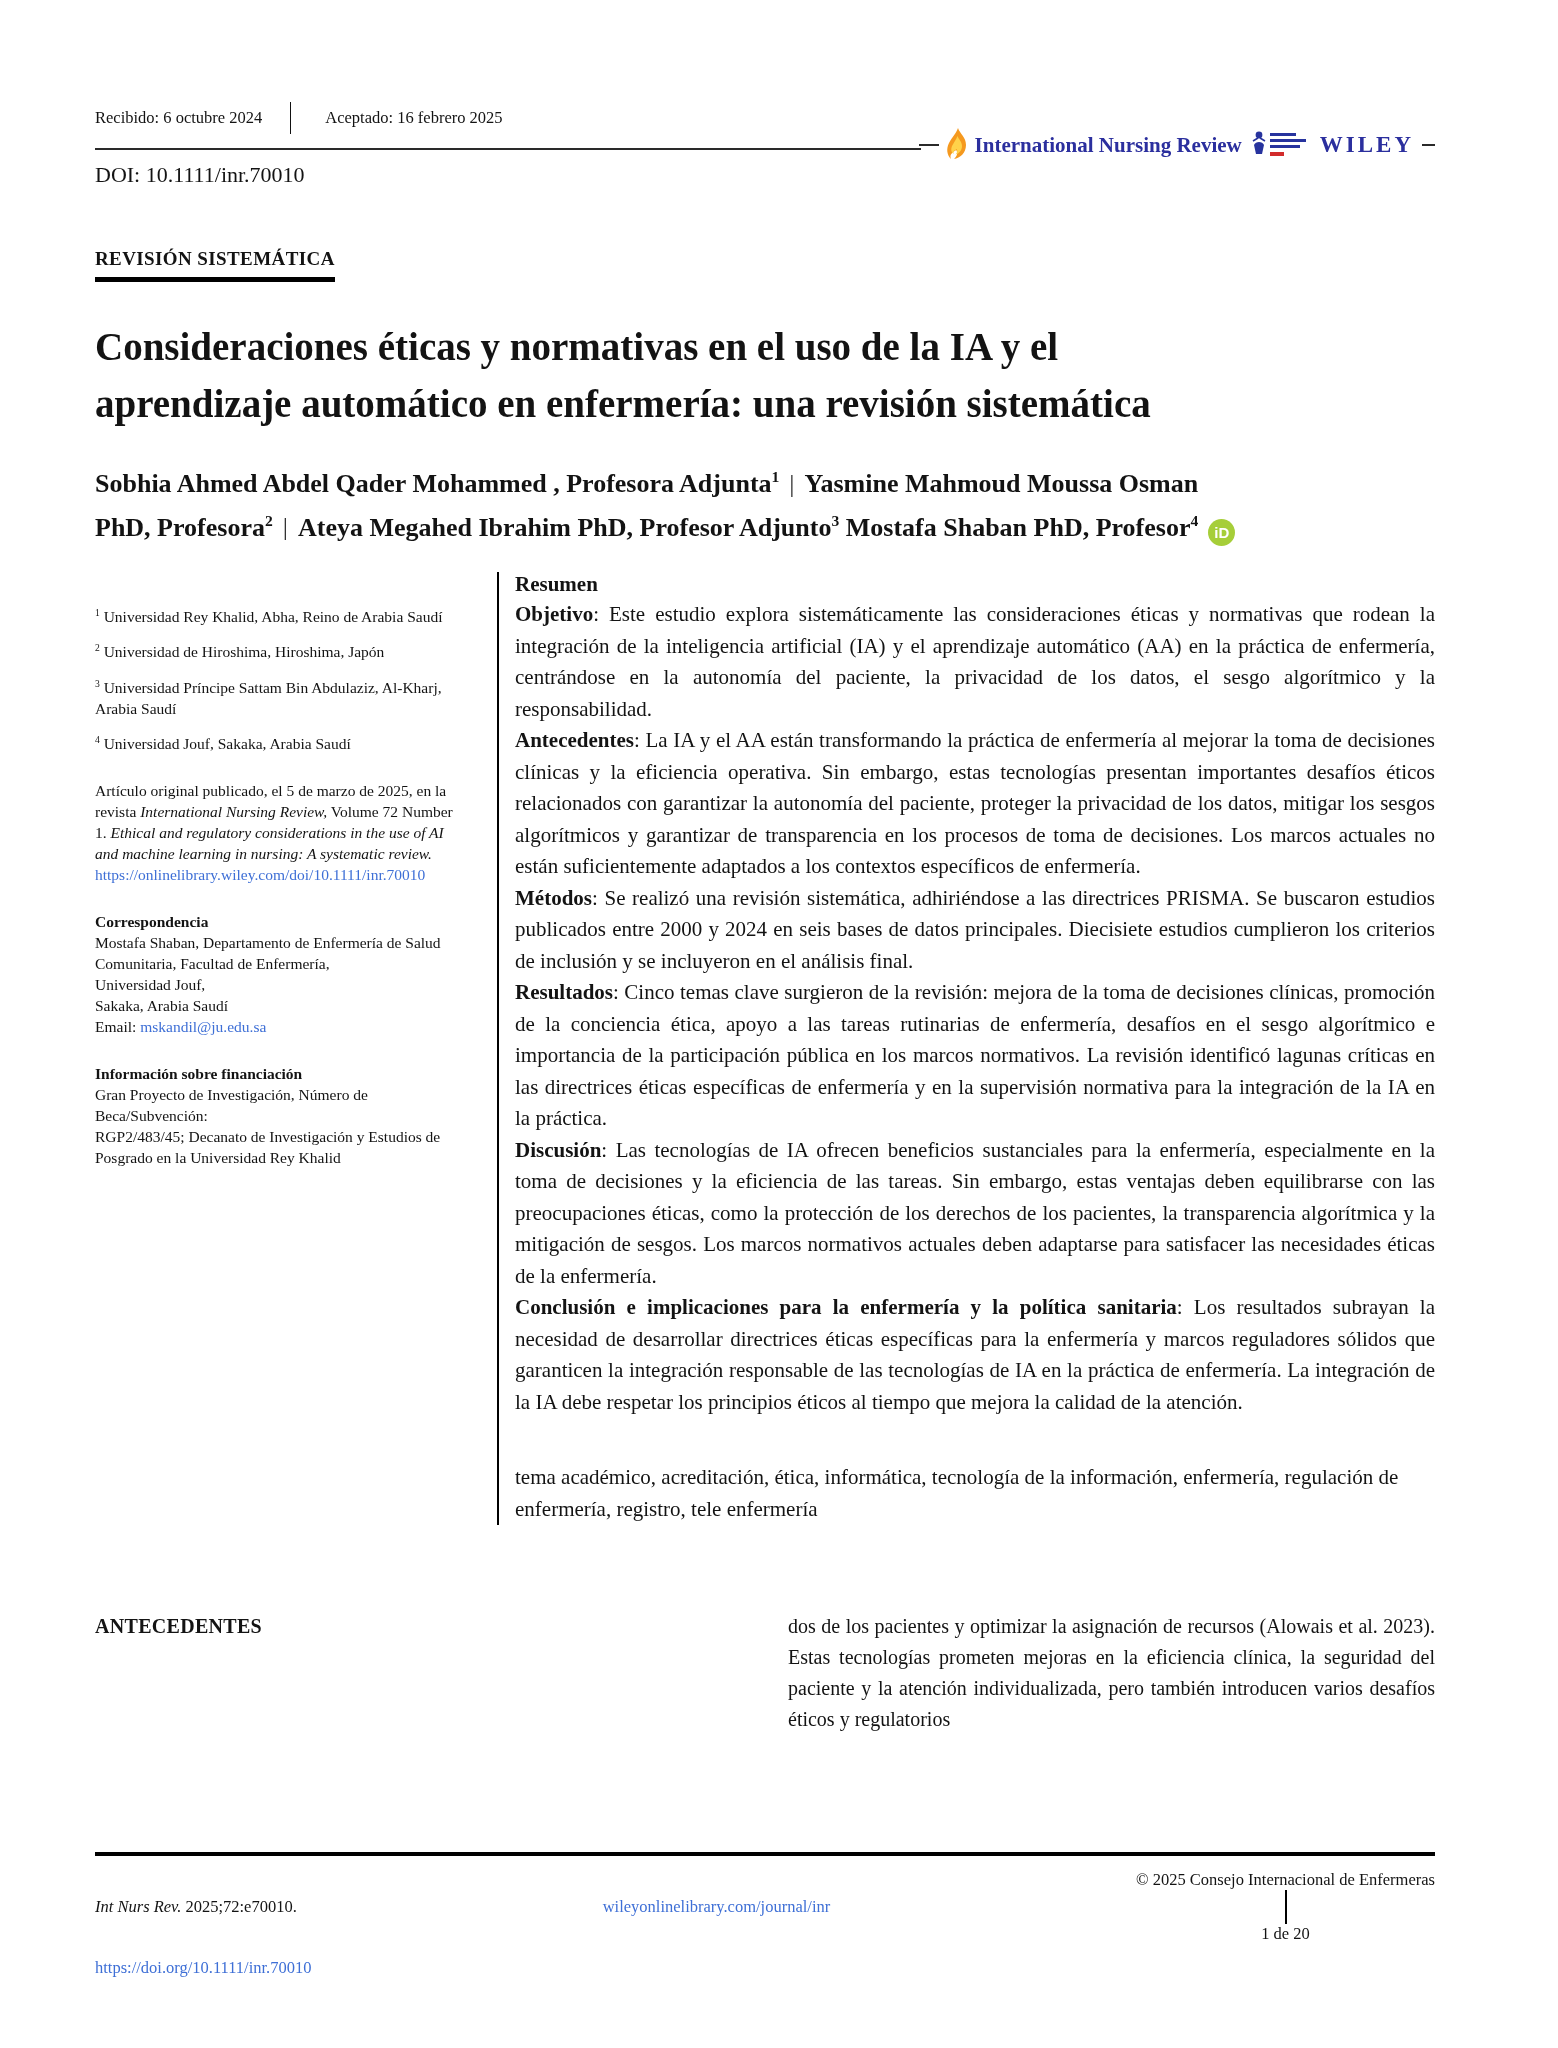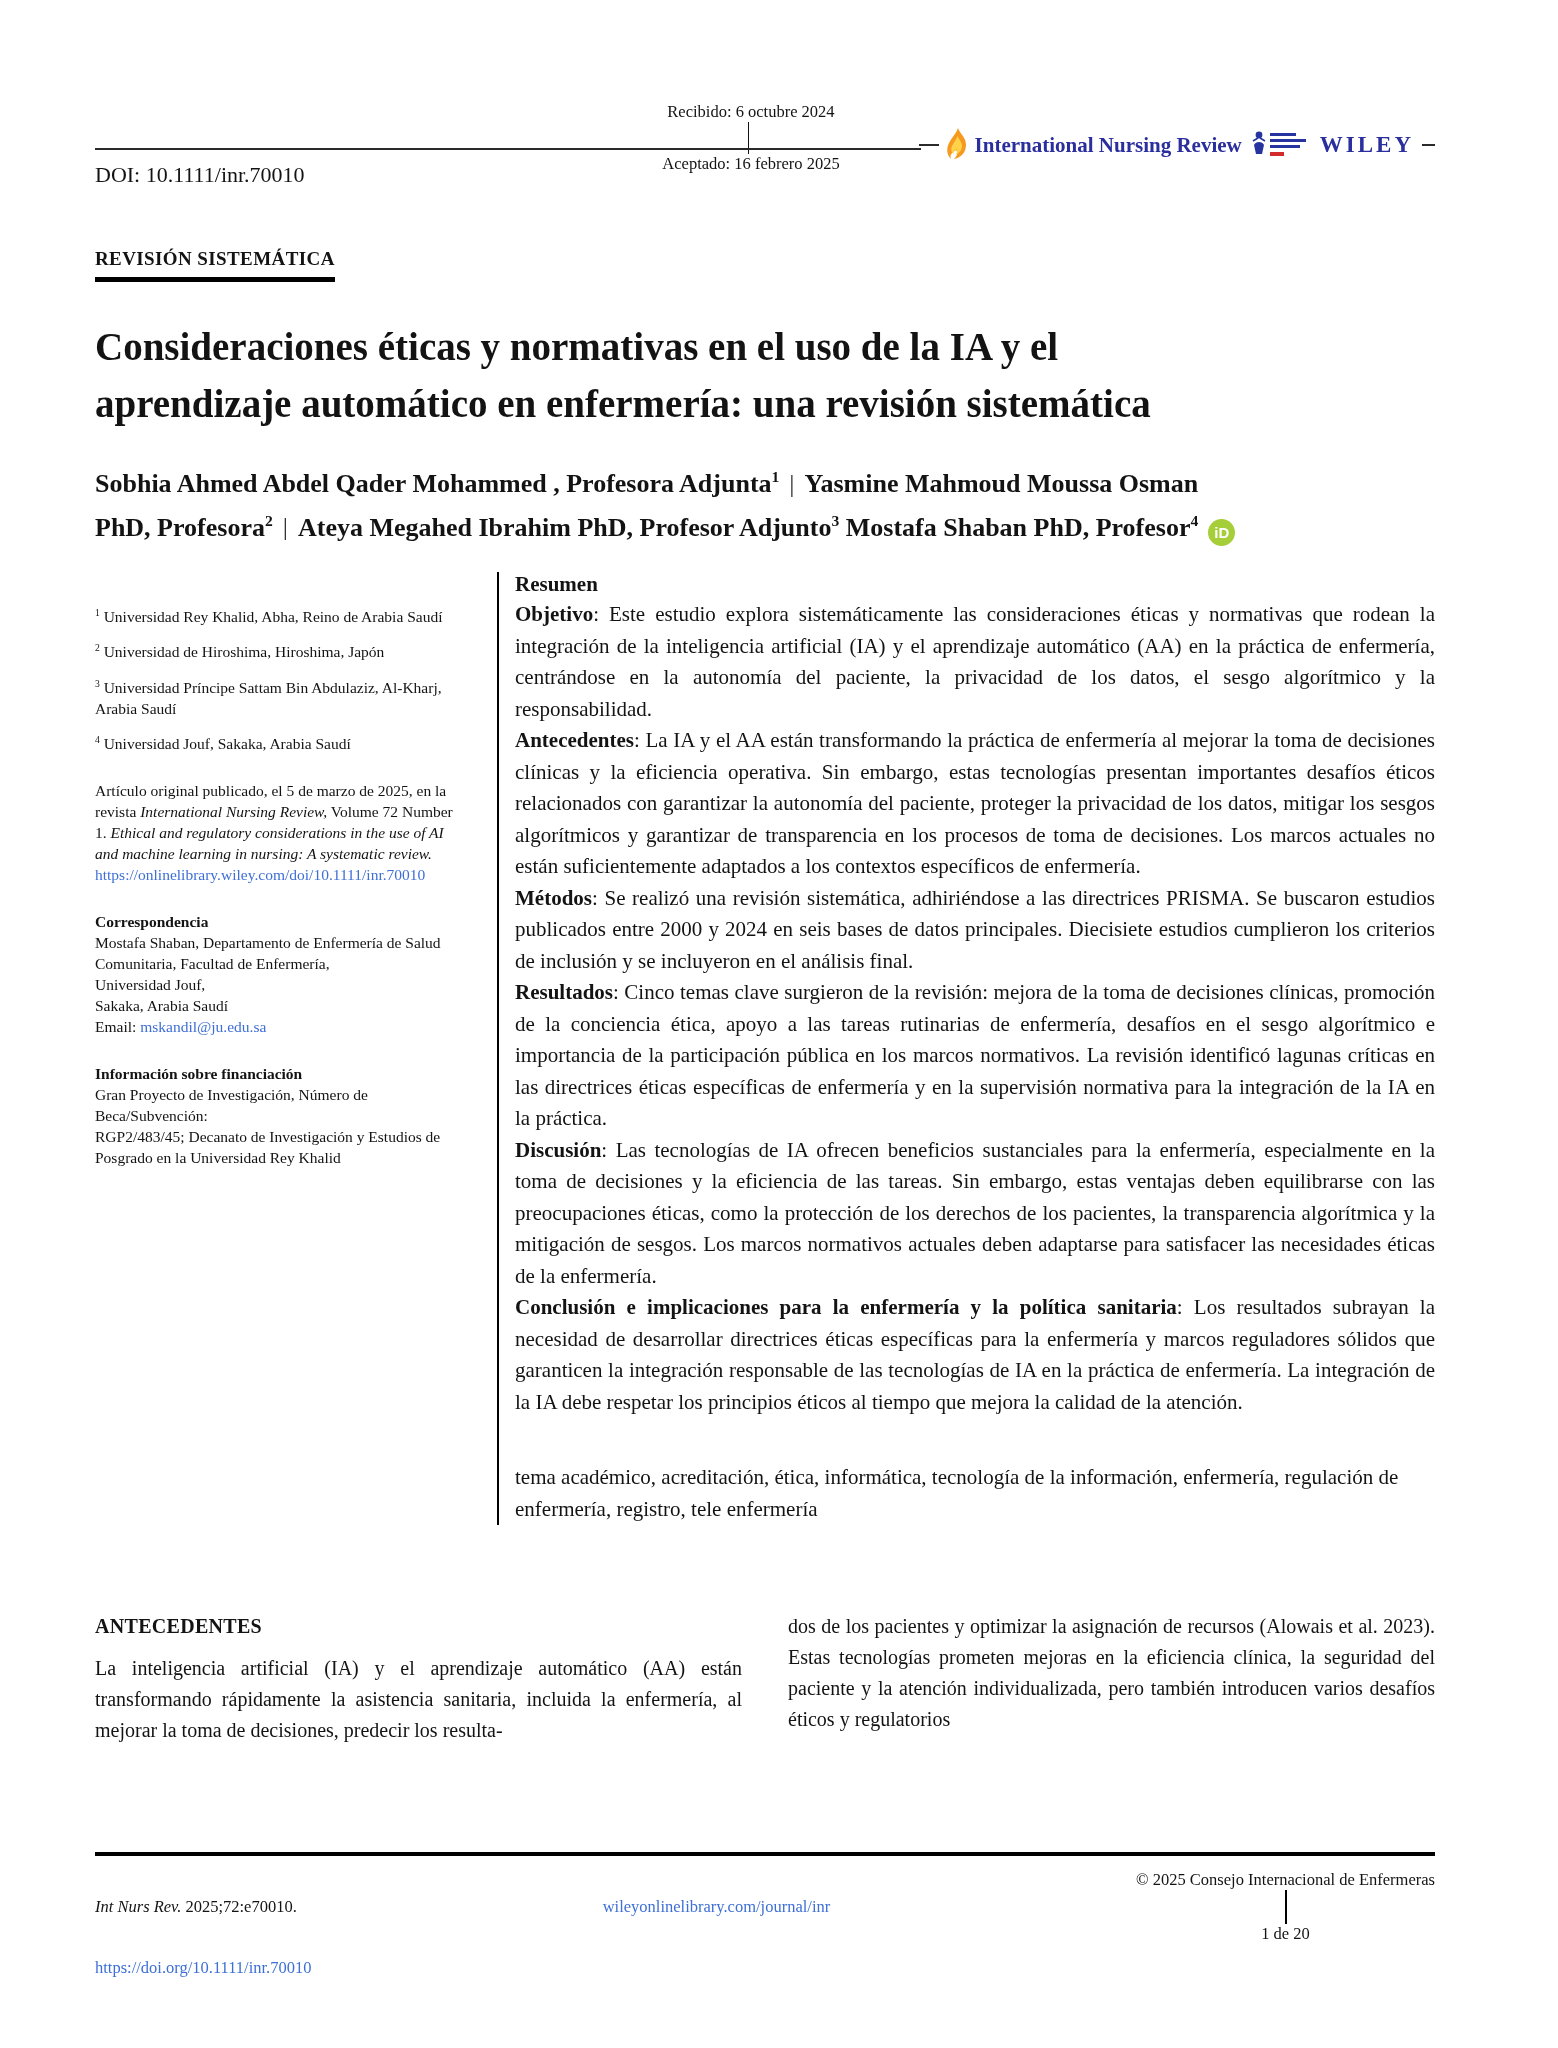--- a/index.html
+++ b/index.html
@@ -5,21 +5,21 @@
   html,body{margin:0;padding:0;background:#ffffff;}
   .page{
     width:1558px;height:2048px;position:relative;background:#fff;
     box-sizing:border-box;padding:100px 123px 0 95px;
     font-family:"Liberation Serif","DejaVu Serif",serif;
     color:var(--text_black,#131313);
     overflow:hidden;
   }
   
   .header{position:relative;height:92px;}
-  .meta-row{display:flex;align-items:center;font-size:16.5px;margin-top:2px;flex-direction:column;}
+  .meta-row{display:flex;align-items:center;font-size:16.5px;margin-top:2px;}
   .meta-item{padding-right:28px;}
   .meta-divider{border-left:1.6px solid #111;height:32px;margin-right:34px;}
   .header-rule{position:absolute;left:0;top:46px;width:826px;height:2px;background:#2a2a2a;}
   .doi-row{position:absolute;left:0;top:60px;font-size:22px;}
   .logo-group{position:absolute;right:0;top:26px;display:flex;align-items:center;}
   .rule-seg{height:2px;background:#2a2a2a;}
   .rule-seg.lead{width:20px;margin-right:6px;}
   .rule-seg.tail{width:13px;margin-left:8px;}
   .journal-name{font-size:21px;font-weight:bold;color:var(--brand_blue,#2b2f9e);margin:0 10px 0 6px;white-space:nowrap;}
   .wiley{font-size:23px;font-weight:bold;letter-spacing:3px;color:var(--brand_blue,#2b2f9e);margin-left:10px;white-space:nowrap;}
@@ -157,21 +157,20 @@
       <div class="kw">
         <div class="kw-text">tema académico, acreditación, ética, informática, tecnología de la información, enfermería, regulación de enfermería, registro, tele enfermería</div>
       </div>
     </div>
   </div>
 
   
   <div class="body-section">
     <div class="body-col">
       <div class="body-heading">ANTECEDENTES</div>
-      <div>La inteligencia artificial (IA) y el aprendizaje automático (AA) están transformando rápidamente la asistencia sanitaria, incluida la enfermería, al mejorar la toma de decisiones, predecir los resulta-</div>
     </div>
     <div class="body-col">
       <div>dos de los pacientes y optimizar la asignación de recursos (Alowais et al. 2023). Estas tecnologías prometen mejoras en la eficiencia clínica, la seguridad del paciente y la atención individualizada, pero también introducen varios desafíos éticos y regulatorios</div>
     </div>
   </div>
 
   
   <div class="footer">
     <div class="footer-rule"></div>
     <div class="footer-row">

